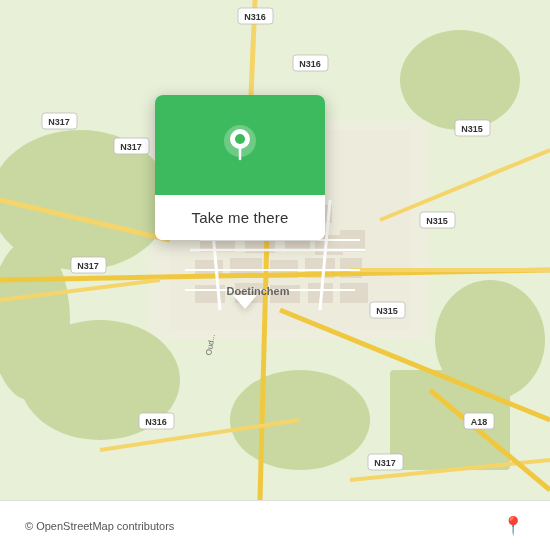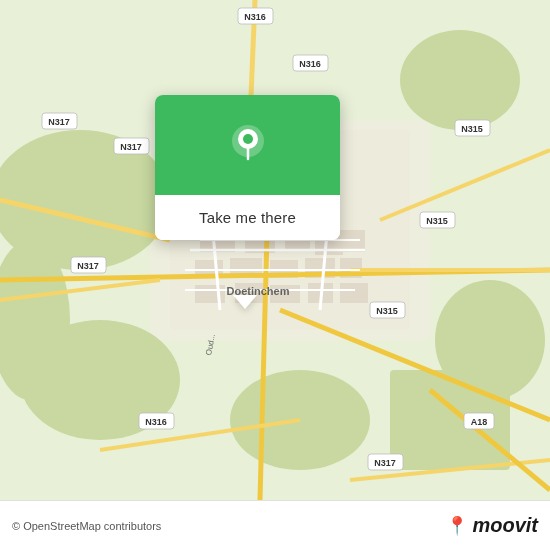--- a/index.html
+++ b/index.html
@@ -25,21 +25,21 @@
       height: 100%;
       position: absolute;
       top: 0; left: 0;
     }
 
     
     #popup-card {
       position: absolute;
       top: 95px;
       left: 155px;
-      width: 185px;
+      width: 170px;
       background: #fff;
       border-radius: 8px;
       box-shadow: 0 4px 16px rgba(0,0,0,0.25);
       overflow: hidden;
       z-index: 10;
     }
 
     #popup-green-header {
       background: #3dba5e;
       width: 100%;
@@ -84,21 +84,21 @@
 
     
     #footer {
       width: 550px;
       height: 50px;
       background: #fff;
       border-top: 1px solid #e0e0e0;
       display: flex;
       align-items: center;
       justify-content: space-between;
-      padding: 0 12px;
+      padding: 0 25px;
     }
 
     #footer-left {
       display: flex;
       align-items: center;
       gap: 4px;
       font-size: 11px;
       color: #555;
     }
 
@@ -256,15 +256,14 @@
 
   <div id="popup-tail"></div>
 </div>
 
 <div id="footer">
   <div id="footer-left">
     <span id="osm-copyright">© OpenStreetMap contributors</span>
   </div>
   <div id="moovit-logo">
     <span id="moovit-pin">📍</span>
-    <span id="moovit-text">moovit</span>
   </div>
 </div>
 
 </body></html>

